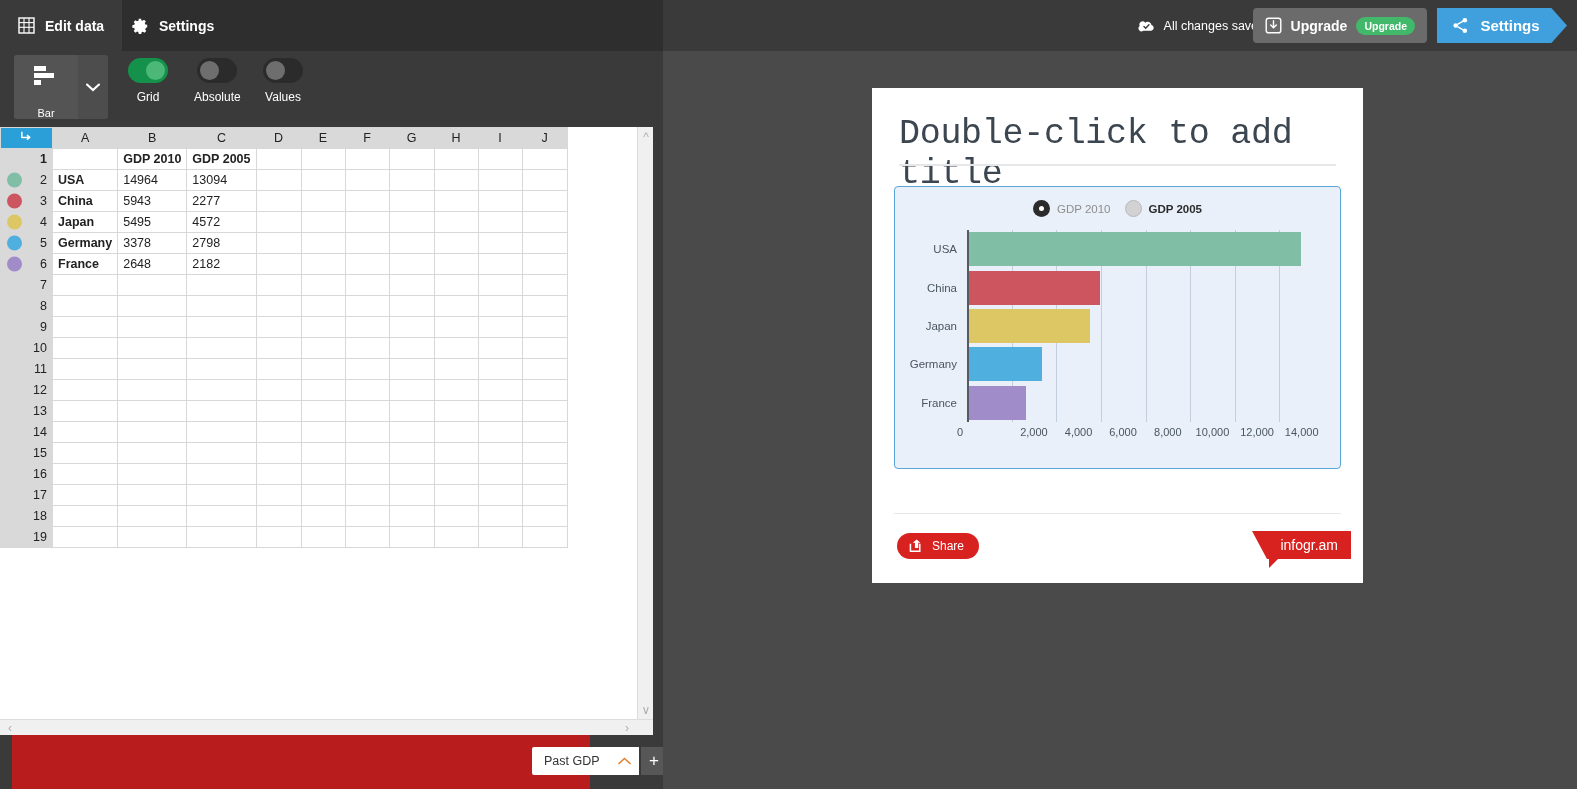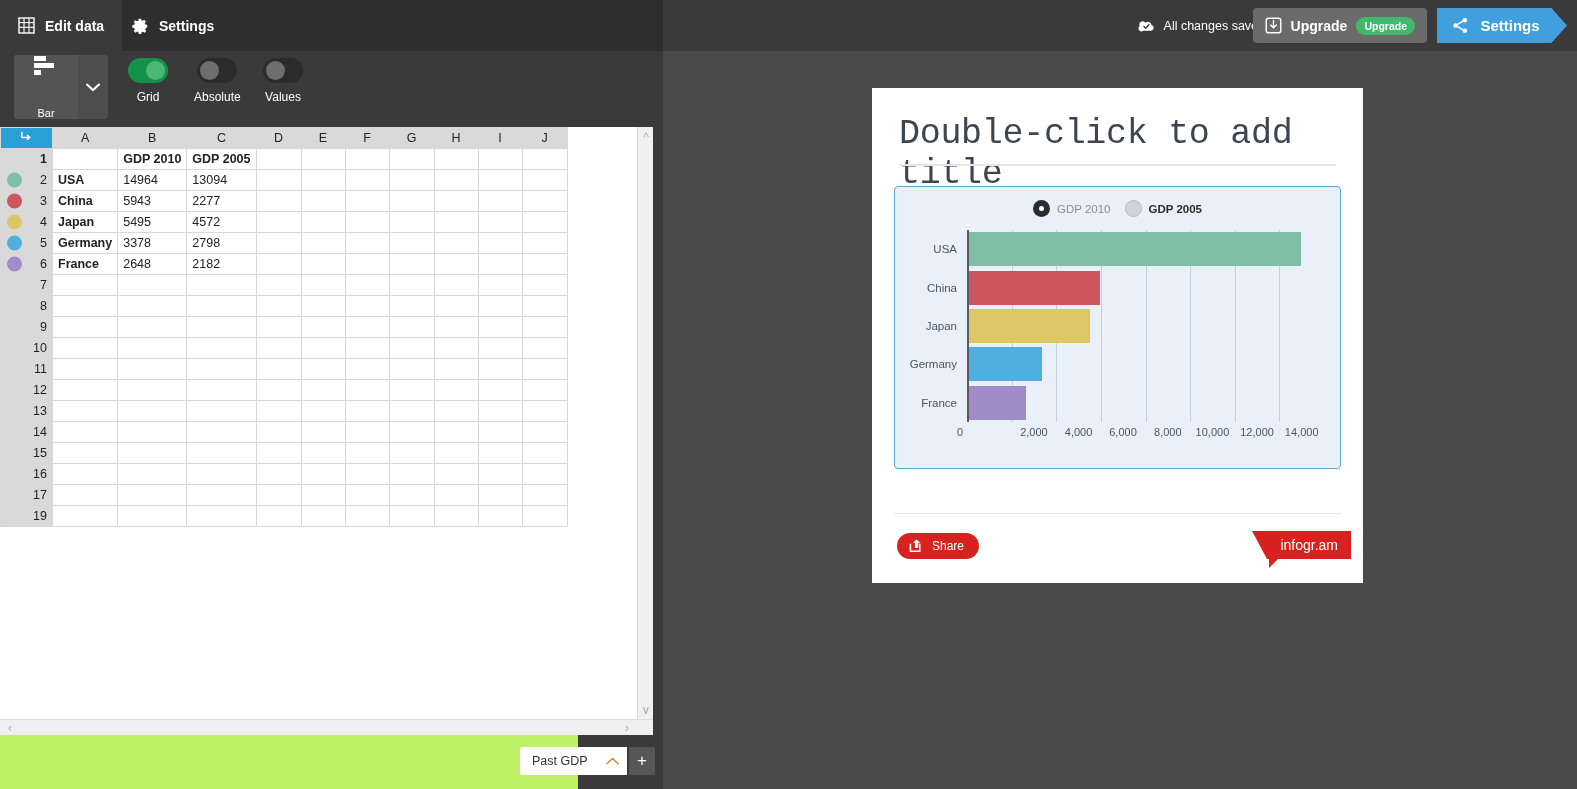--- a/index.html
+++ b/index.html
@@ -61,21 +61,21 @@
     background: #3a3a3a;
   }
   #charttype {
     position: absolute; left: 14px; top: 4px;
     width: 94px; height: 64px;
     display: flex; background: #4d4d4d; border-radius: 3px;
     cursor: pointer;
   }
   #ct-main {
     width: 64px; height: 64px;
-    display: flex; flex-direction: column; align-items: center; justify-content: space-between;
+    display: flex; flex-direction: column; align-items: center; justify-content: flex-end;
     background: #545454; gap: 21px; border-radius: 3px 0 0 3px;
   }
   #ct-label { color: #fff; font-size: 11px; }
   #ct-caret {
     flex: 1; display: flex; align-items: center; justify-content: center;
     color: #ffffff; font-size: 13px;
   }
   .toggle-wrap {
     position: absolute; top: 7px;
     display: flex; flex-direction: column; align-items: center; gap: 7px;
@@ -153,23 +153,23 @@
     cursor: pointer;
   }
   .sb-arrow {
     position: absolute; color: #b0b0b0; font-size: 12px;
     display: flex; align-items: center; justify-content: center;
     width: 16px; height: 16px;
   }
 
   
   #sheetbar {
-    position: absolute; left: 0; bottom: 0;
+    position: absolute; left: 12px; bottom: 0;
     width: 578px; height: 54px;
-    background: #bef264;
+    background: #b91c1c;
   }
   #sheet-tab {
     position: absolute; left: 520px; top: 12px;
     width: 107px; height: 28px;
     background: #ffffff; border-radius: 2px 0 0 2px;
     display: flex; align-items: center; justify-content: space-between;
     padding: 0 8px 0 12px;
     font-size: 12.5px; color: #333; cursor: pointer;
   }
   #sheet-tab .caret { color: #e08030; font-size: 12px; }
@@ -610,20 +610,33 @@
                 <td class="cd"></td>
                 <td class="ce"></td>
                 <td class="cf"></td>
                 <td class="cg"></td>
                 <td class="ch"></td>
                 <td class="ci"></td>
                 <td class="cj"></td>
               </tr>
               <tr>
                 <td class="rowhdr">17</td>
+                <td class="ca"></td>
+                <td class="cb"></td>
+                <td class="cc"></td>
+                <td class="cd"></td>
+                <td class="ce"></td>
+                <td class="cf"></td>
+                <td class="cg"></td>
+                <td class="ch"></td>
+                <td class="ci"></td>
+                <td class="cj"></td>
+              </tr>
+              <tr>
+                <td class="rowhdr">18</td>
                 <td class="ca"></td>
                 <td class="cb"></td>
                 <td class="cc"></td>
                 <td class="cd"></td>
                 <td class="ce"></td>
                 <td class="cf"></td>
                 <td class="cg"></td>
                 <td class="ch"></td>
                 <td class="ci"></td>
                 <td class="cj"></td>

